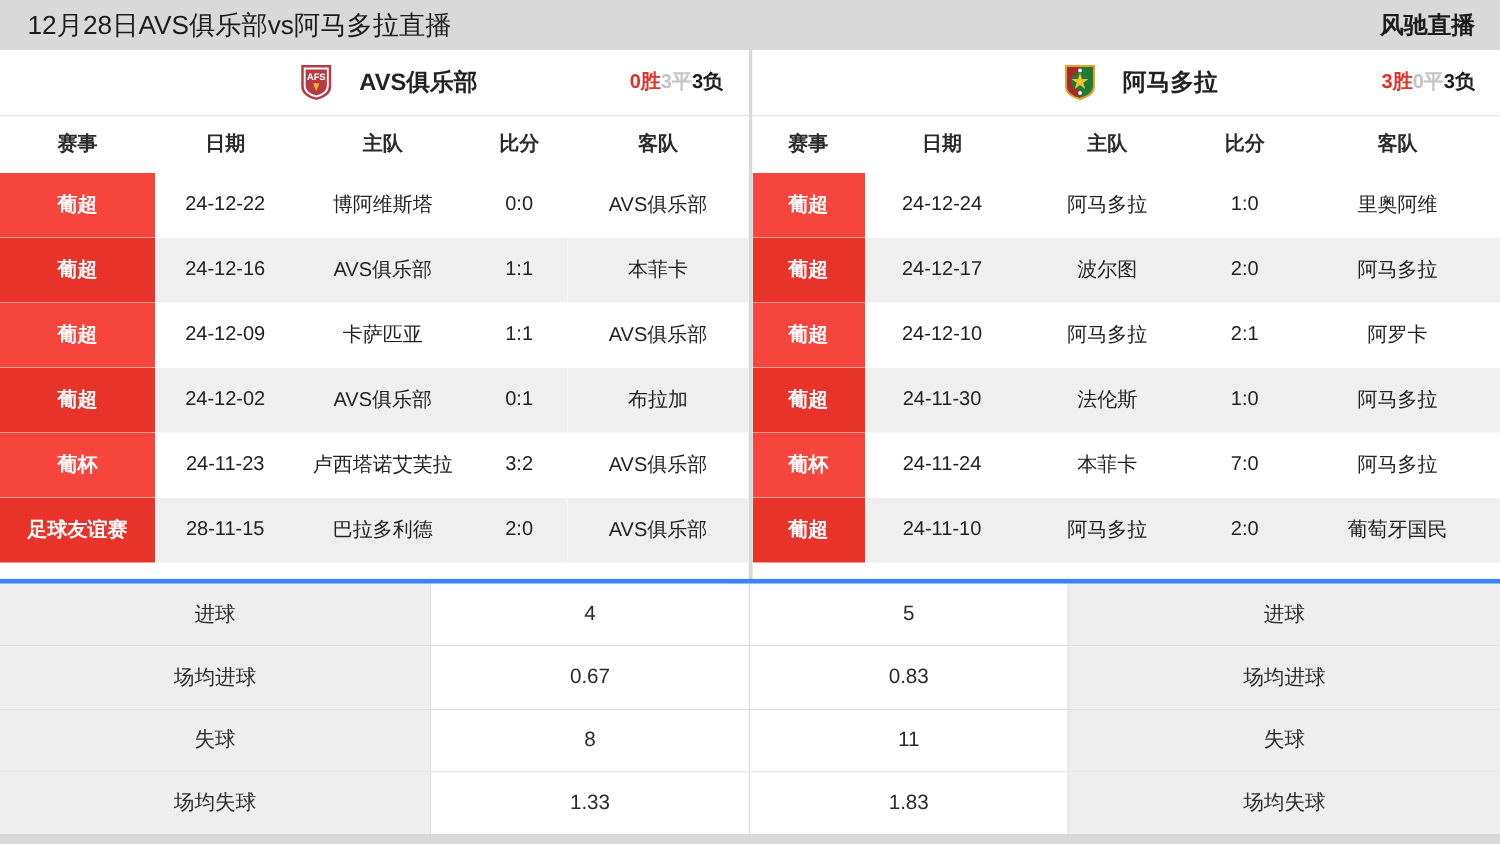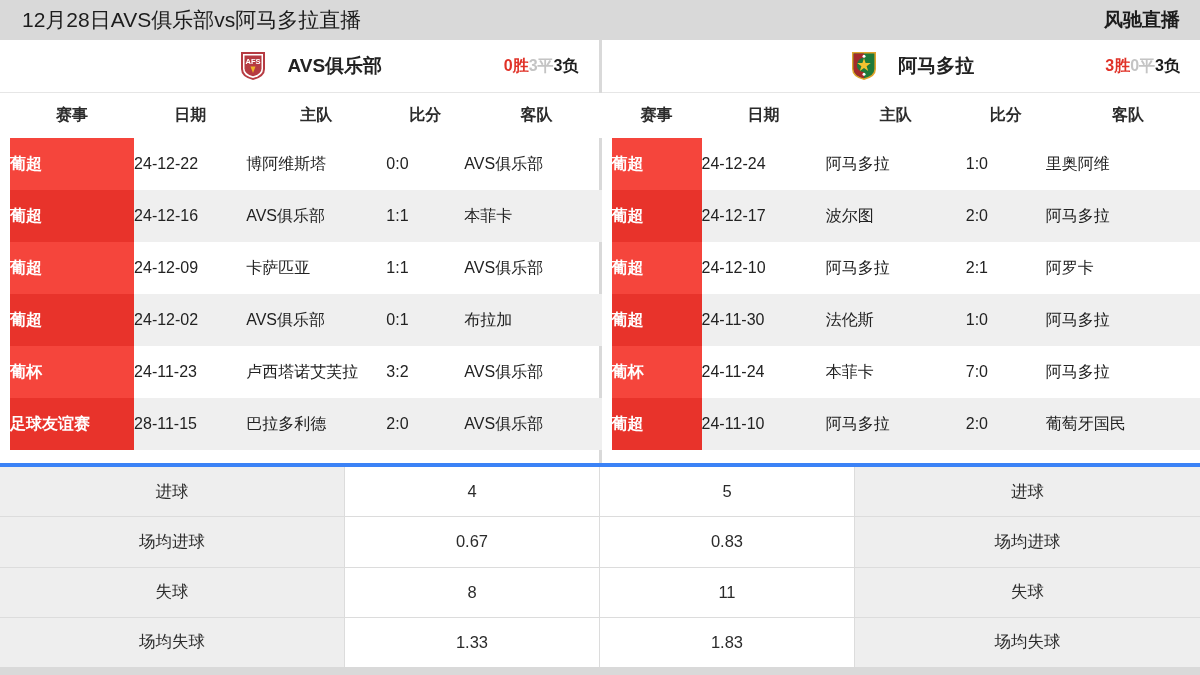--- a/index.html
+++ b/index.html
@@ -84,36 +84,35 @@
   }
   .rec-w{ color:#e03127; }
   .rec-d{ color:#c4c4c4; }
   .rec-l{ color:#1d1d1d; }
 
   
   table.matches{
     width:100%;
     border-collapse:collapse;
     table-layout:fixed;
-    margin-left:10px;
   }
   table.matches th{
     font-size:16px;
     font-weight:bold;
     color:#2b2b2b;
     height:45px;
     background:#ffffff;
     vertical-align:middle;
     text-align:center;
   }
   table.matches td{
     height:52px;
     font-size:16px;
     color:#222;
-    text-align:left;
+    text-align:center;
     vertical-align:middle;
     white-space:nowrap;
     overflow:hidden;
   }
   table.matches tr.alt td{ background:#efefef; }
   table.matches tr td.lg{
     color:#ffffff;
     font-weight:bold;
     font-size:16px;
     background:#f5453c;

